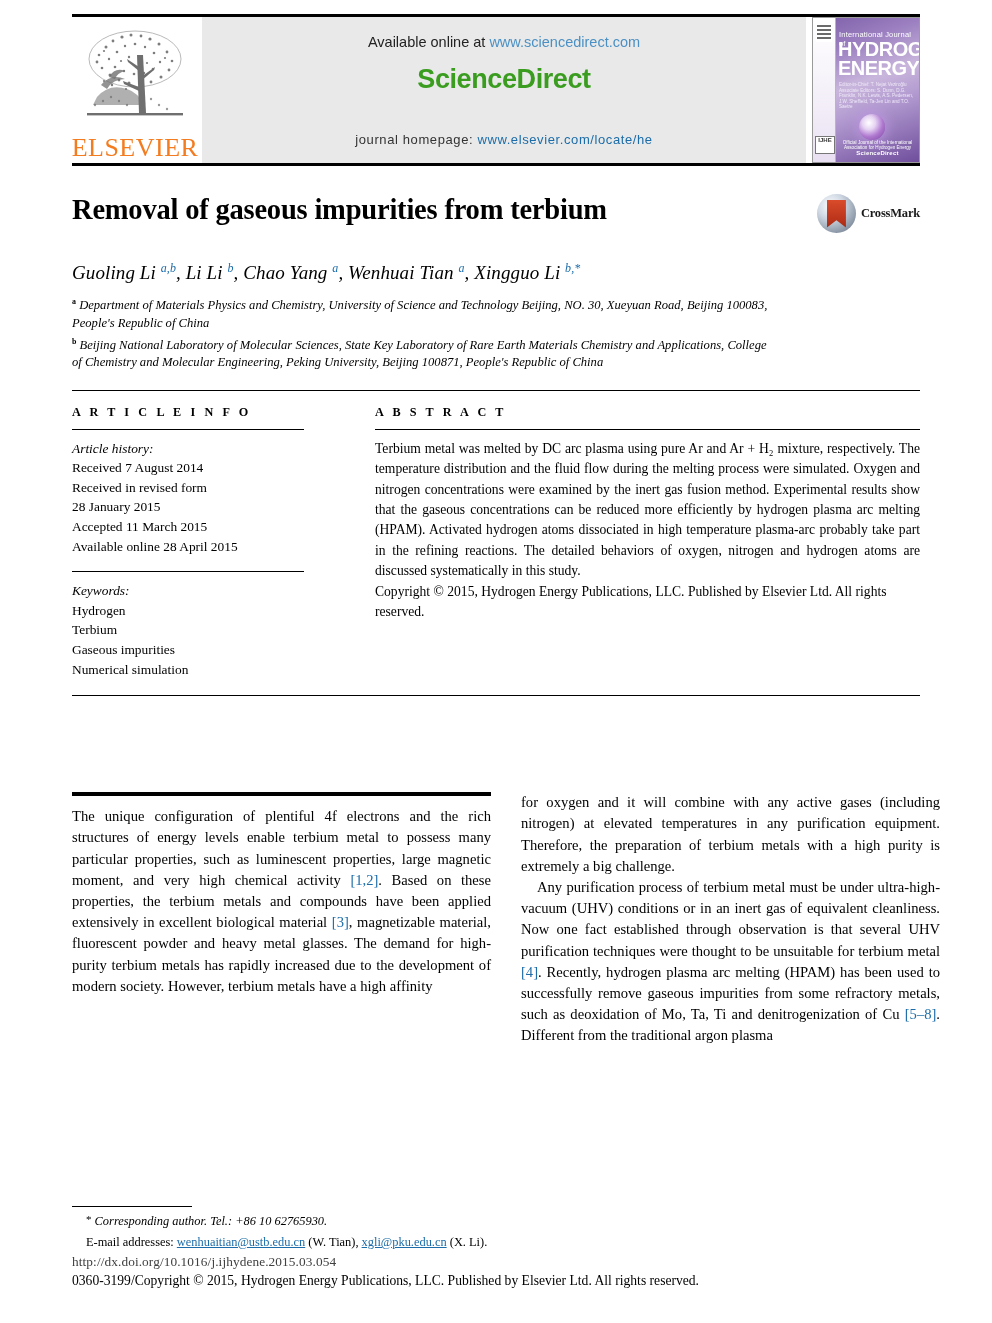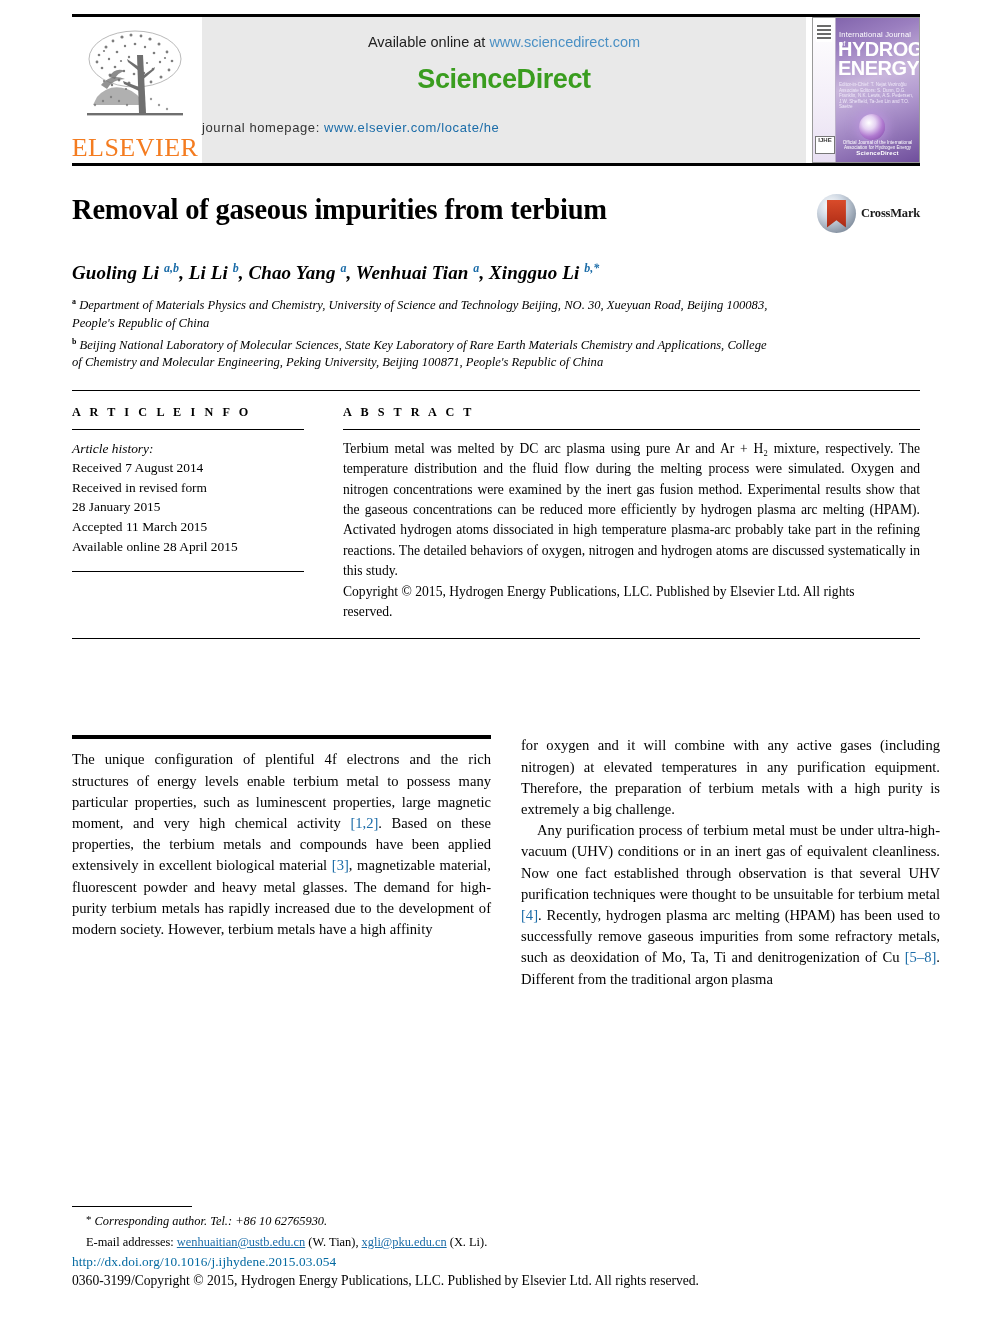--- a/index.html
+++ b/index.html
@@ -89,22 +89,22 @@
     font-family: "Liberation Sans", sans-serif;
     font-weight: bold;
     font-size: 27px;
     color: #3a9d1f;
     margin-top: 14px;
     letter-spacing: -0.4px;
   }
   .homepage-line {
     position: absolute;
     left: 0; right: 0;
-    bottom: 28px;
-    text-align: left;
+    bottom: 16px;
+    text-align: center;
     font-family: "Liberation Sans", sans-serif;
     font-size: 13px;
     color: #333;
     letter-spacing: 0.6px;
   }
   .homepage-line a { color:#1b6ca8; text-decoration:none; letter-spacing:0.6px;}
 
   .cover-block {
     flex: 0 0 106px;
     width: 106px;
@@ -211,21 +211,20 @@
     letter-spacing: -0.2px;
   }
 
   
   .authors {
     font-family: "Liberation Serif", serif;
     font-style: italic;
     font-size: 19px;
     margin-top: 34px;
     letter-spacing: 0.1px;
-    font-weight: bold;
   }
   .authors sup, .aff sup { color:#1b6ca8; font-style:italic; font-size:0.63em; }
   .aff {
     font-family: "Liberation Serif", serif;
     font-style: italic;
     font-size: 12.6px;
     line-height: 17.5px;
     margin-top: 9px;
     max-width: 700px;
   }
@@ -233,20 +232,21 @@
   .aff-b { margin-top: 0px; }
 
   
   .infoabs-rule {
     border-top: 1px solid #000;
     margin-top: 18px;
   }
   .infoabs {
     display: flex;
     margin-top: 14px;
+    gap: 32px;
   }
   .col-info { width: 232px; flex: 0 0 232px; }
   .col-abs  { flex: 1 1 auto; padding-left: 39px; }
 
   .sec-head {
     font-family: "Liberation Serif", serif;
     font-weight: bold;
     font-size: 12.2px;
     letter-spacing: 3.1px;
     text-transform: uppercase;
@@ -323,21 +323,21 @@
     font-size: 12.4px;
     line-height: 17.2px;
     margin-top: 4px;
   }
   .fn-line.indent { padding-left: 14px; }
   .fn-star { font-size: 11px; vertical-align: 2px; }
   .fn-ital { font-style: italic; }
   .doi-line {
     font-family: "Liberation Serif", serif;
     font-size: 13.3px;
-    color: #0369a1;
+    color: #404040;
     margin-top: 3px;
     letter-spacing: 0.1px;
   }
   .issn-line {
     font-family: "Liberation Serif", serif;
     font-size: 13.6px;
     margin-top: 3px;
   }
   .mail { color:#1b6ca8; }
 </style>
@@ -484,20 +484,27 @@
       <div class="thin-rule"></div>
       <div class="info-body">
         <div class="lead">Article history:</div>
         <div>Received 7 August 2014</div>
         <div>Received in revised form</div>
         <div>28 January 2015</div>
         <div>Accepted 11 March 2015</div>
         <div>Available online 28 April 2015</div>
       </div>
       <div class="kw-rule"></div>
+      <div class="kw-body">
+        <div class="lead">Keywords:</div>
+        <div>Hydrogen</div>
+        <div>Terbium</div>
+        <div>Gaseous impurities</div>
+        <div>Numerical simulation</div>
+      </div>
     </div>
 
     <div class="col-abs">
       <div class="sec-head">A B S T R A C T</div>
       <div class="thin-rule"></div>
       <div class="abs-body">Terbium metal was melted by DC arc plasma using pure Ar and Ar + H₂ mixture, respectively. The temperature distribution and the fluid flow during the melting process were simulated. Oxygen and nitrogen concentrations were examined by the inert gas fusion method. Experimental results show that the gaseous concentrations can be reduced more efficiently by hydrogen plasma arc melting (HPAM). Activated hydrogen atoms dissociated in high temperature plasma-arc probably take part in the refining reactions. The detailed behaviors of oxygen, nitrogen and hydrogen atoms are discussed systematically in this study.</div>
       <div class="abs-body abs-copy">
         <span>Copyright © 2015, Hydrogen Energy Publications, LLC. Published by Elsevier Ltd. All rights</span>
         <span class="tail">reserved.</span>
       </div>

